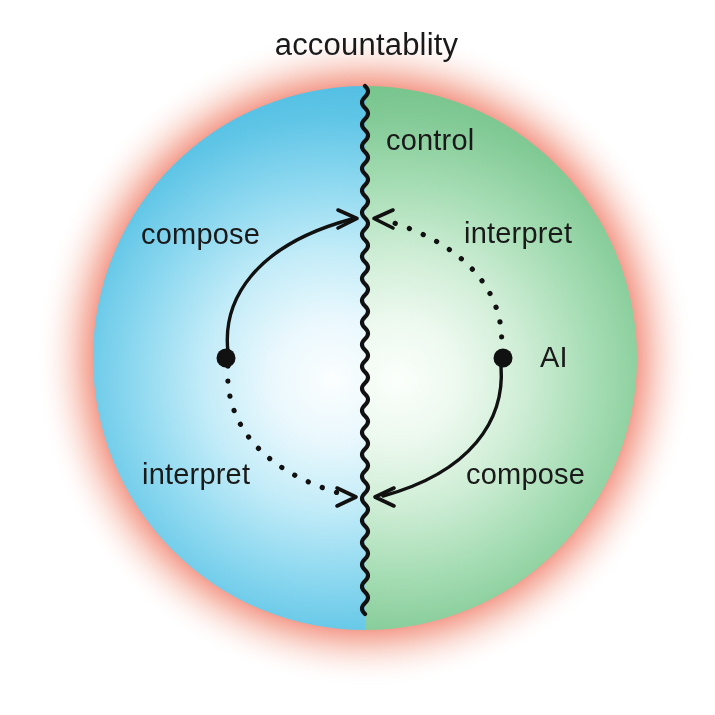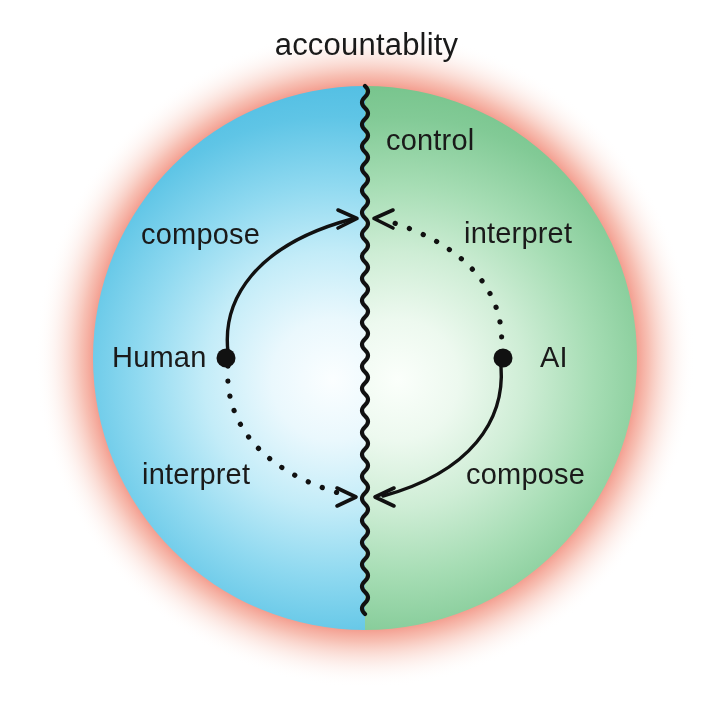--- a/index.html
+++ b/index.html
@@ -156,21 +156,20 @@
   </svg>
 
   <div class="diagram-label label-title">accountablity</div>
 
   <div class="diagram-label label-control">control</div>
 
   <div class="diagram-label label-compose-left">compose</div>
 
   <div class="diagram-label label-interpret-right">interpret</div>
 
-  <div class="diagram-label label-human">Human</div>
 
   <div class="diagram-label label-ai">AI</div>
 
   <div class="diagram-label label-interpret-left">interpret</div>
 
   <div class="diagram-label label-compose-right">compose</div>
 
 </div>
 
 </body></html>

